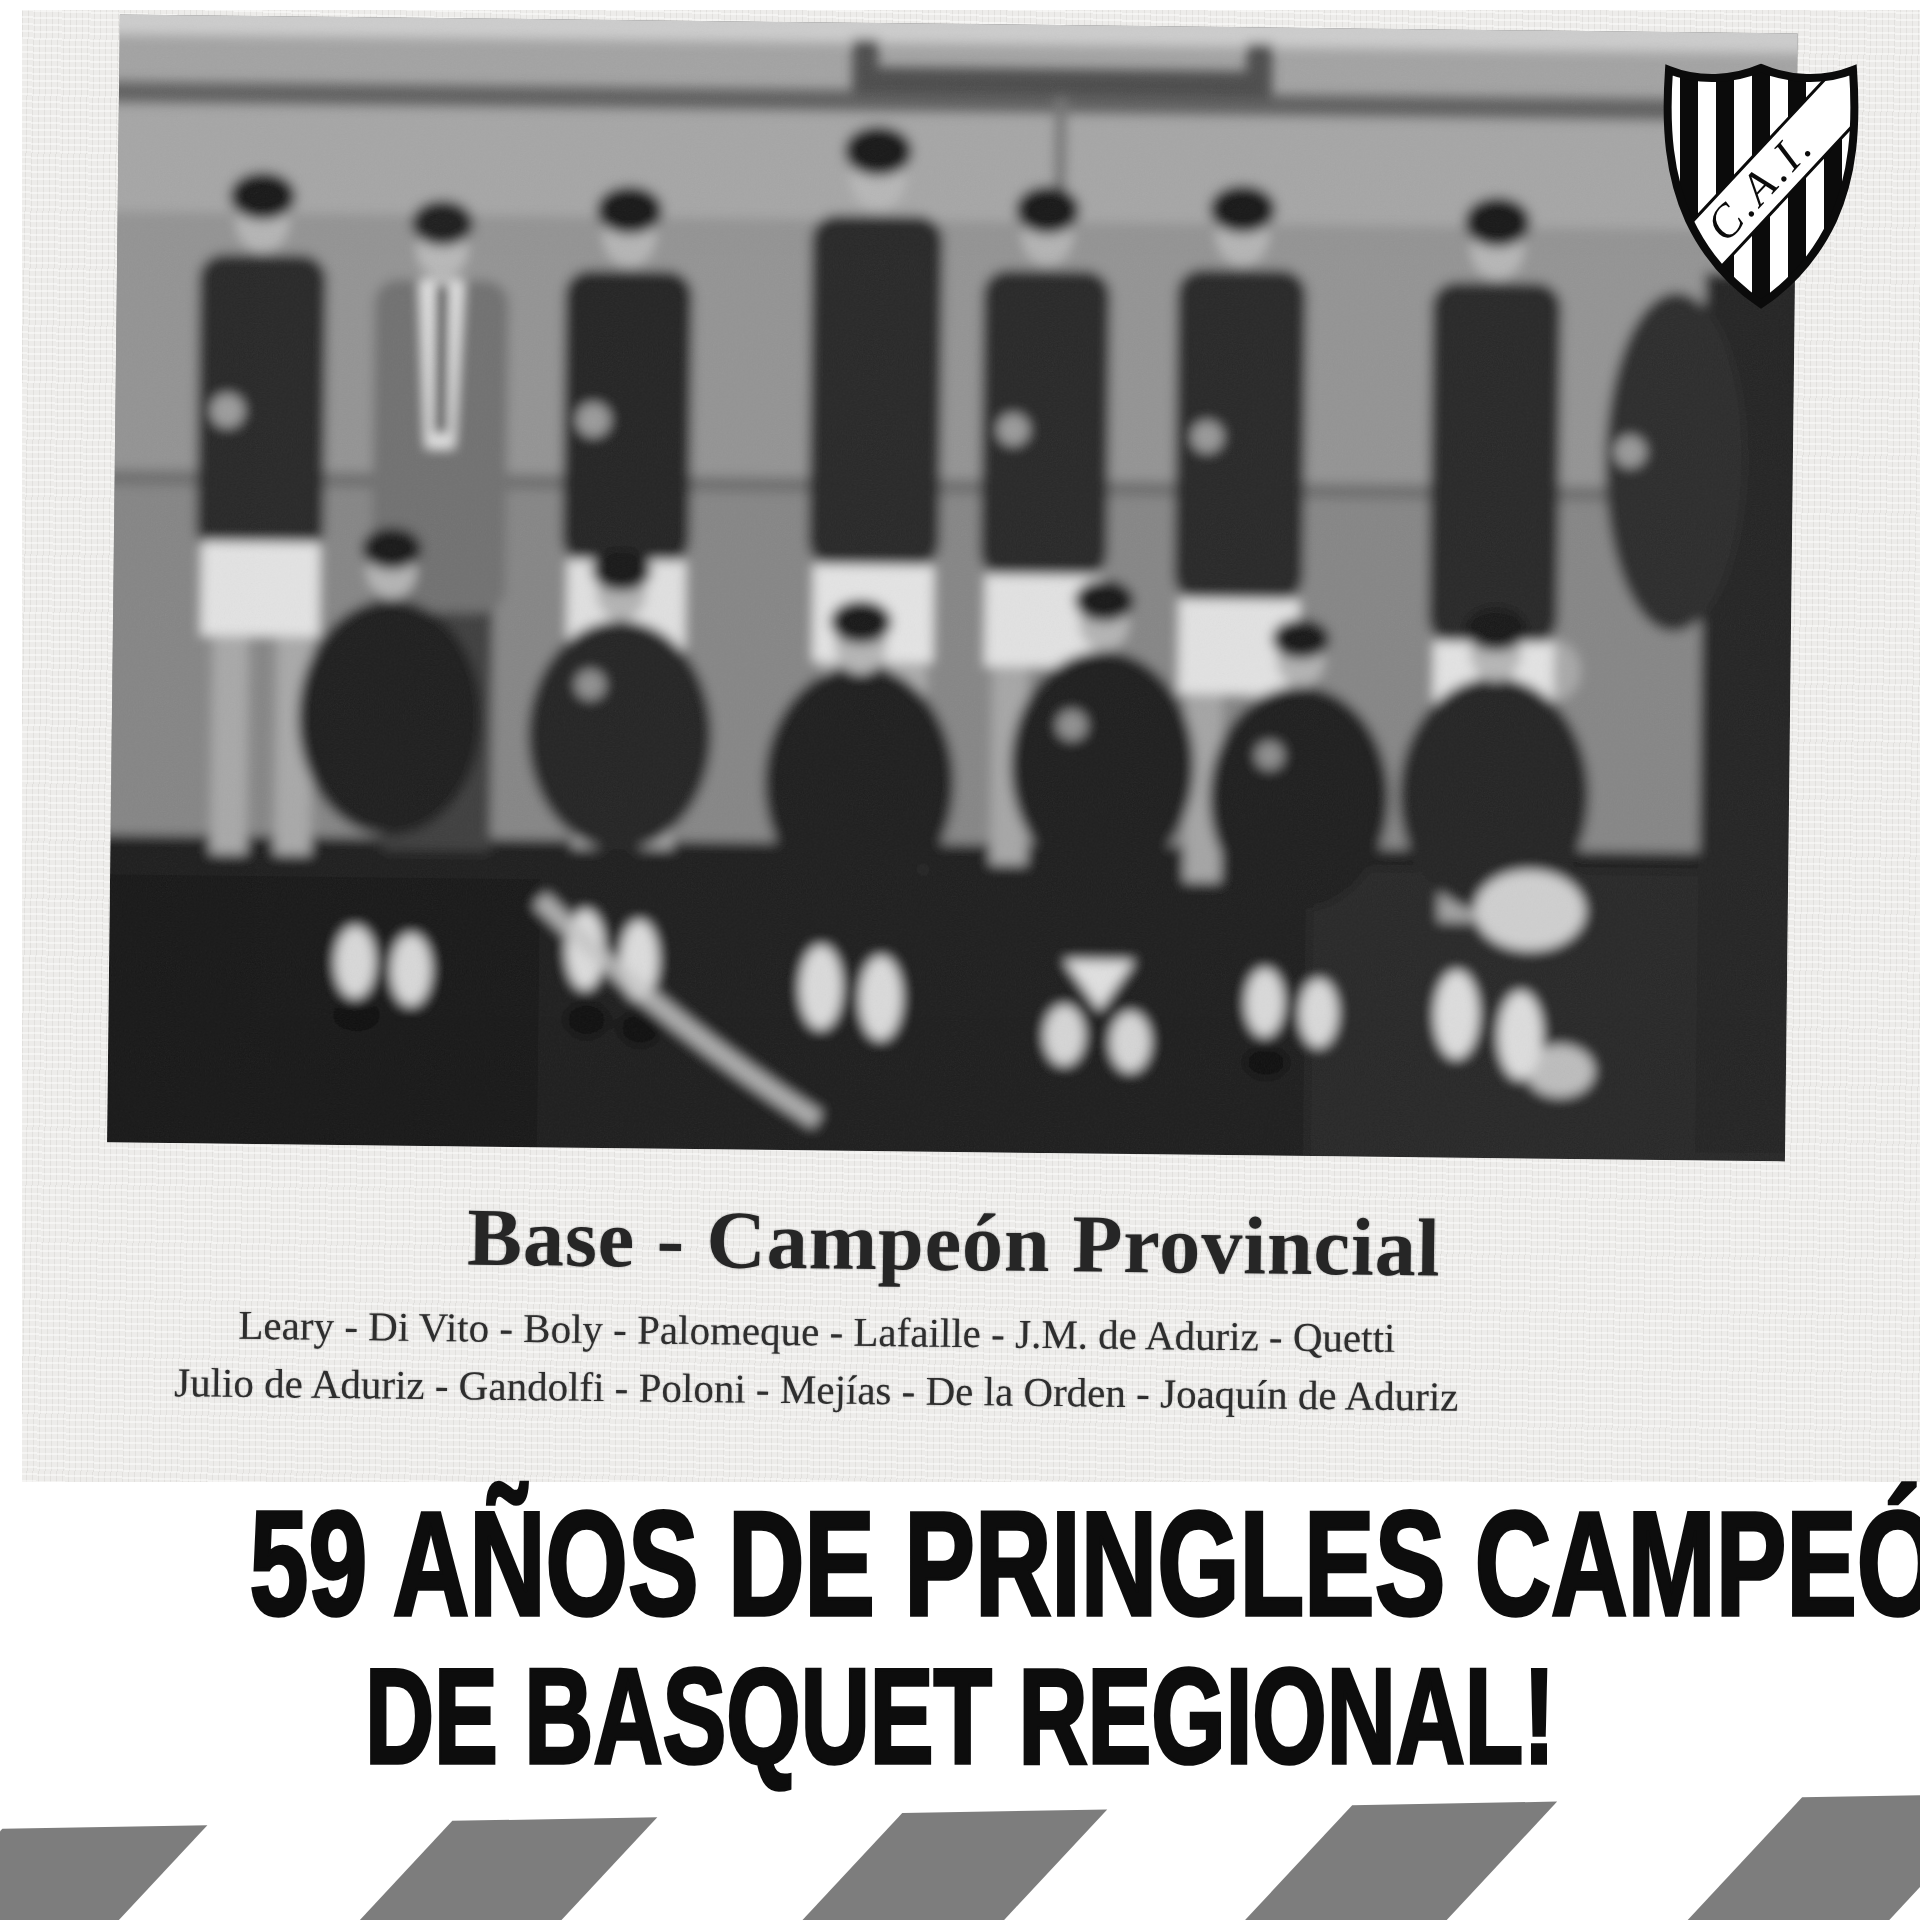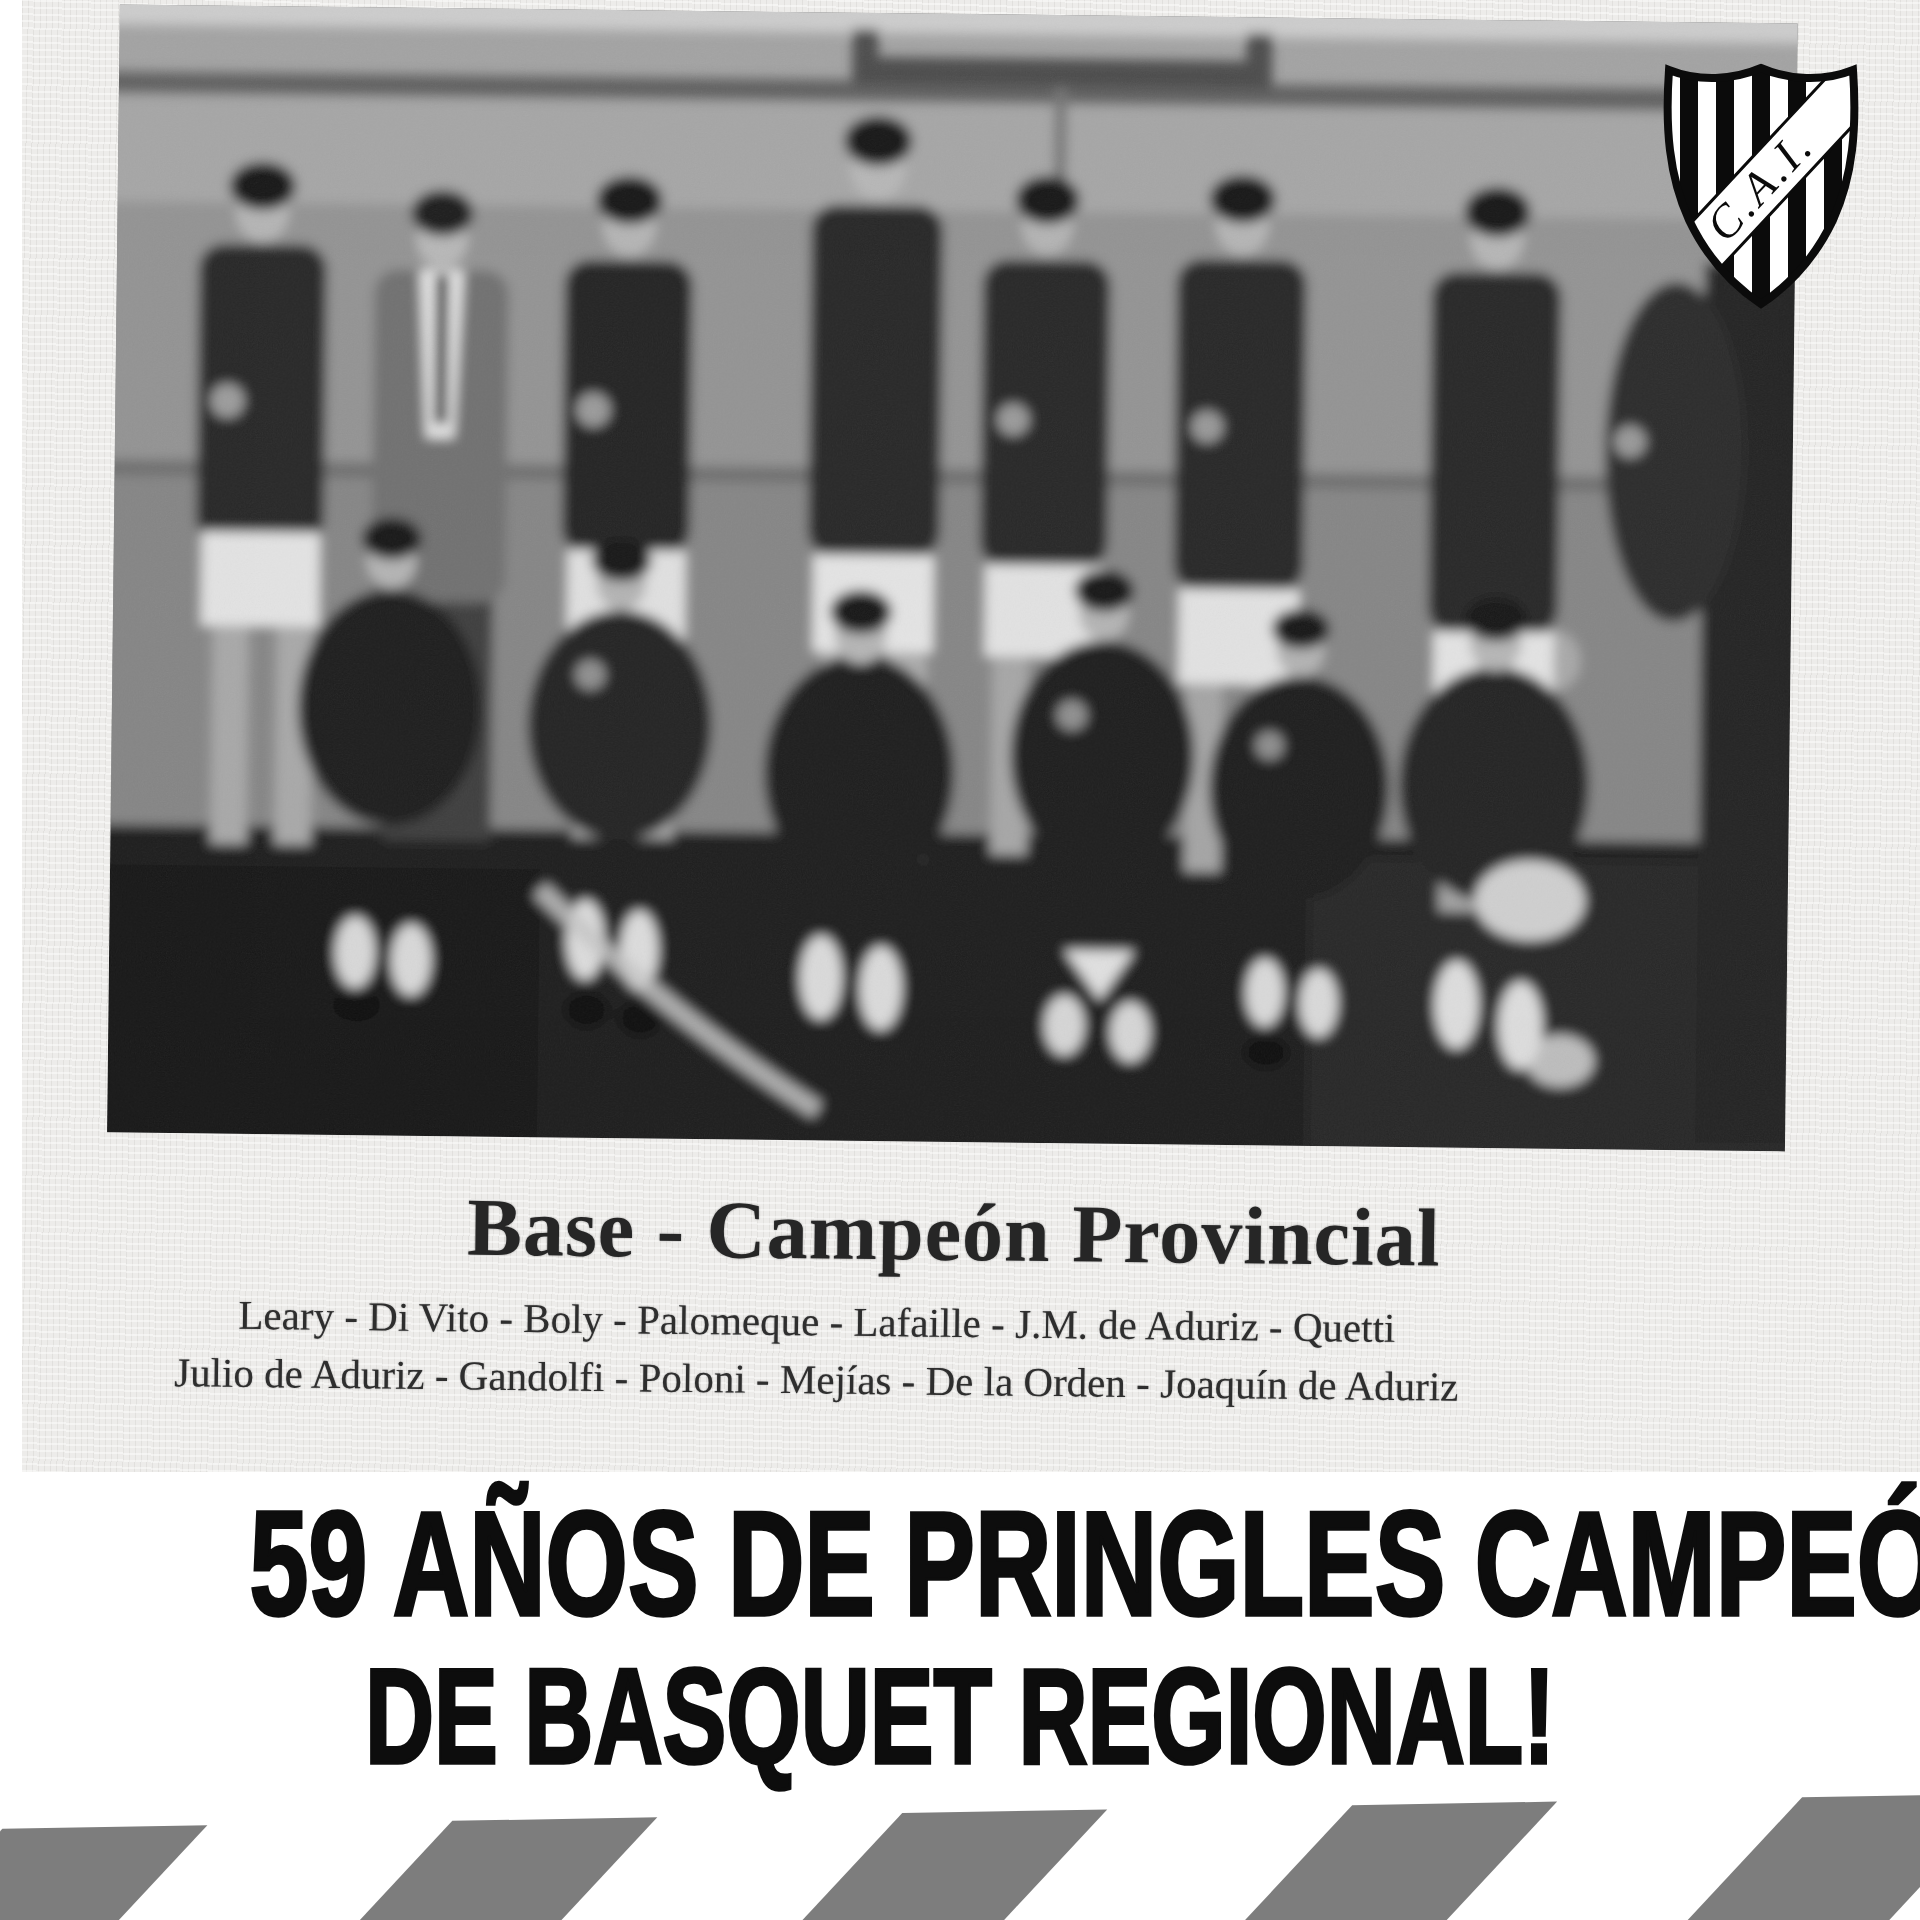--- a/index.html
+++ b/index.html
@@ -1,20 +1,20 @@
 <!DOCTYPE html>
 <html><head>
 <meta charset="utf-8">
 <style>
   html,body{margin:0;padding:0;background:#ffffff;}
   .canvas{position:relative;width:1920px;height:1920px;overflow:hidden;
           background:#ffffff;font-family:"Liberation Sans",sans-serif;}
 
   
-  .scan{position:absolute;left:22px;top:0;width:1898px;height:1472px;
+  .scan{position:absolute;left:22px;top:10px;width:1898px;height:1472px;
         background-color:#edecea;
         background-image:
           repeating-linear-gradient(2deg, rgba(255,255,255,.45) 0 2px, rgba(255,255,255,0) 2px 7px),
           repeating-linear-gradient(91deg, rgba(170,168,162,.18) 0 1px, rgba(170,168,162,0) 1px 6px);}
   .scan-inner{position:absolute;left:-22px;top:0;width:1920px;height:1472px;
               transform:rotate(0.65deg);transform-origin:960px 700px;}
 
   .photo{position:absolute;left:112px;top:14px;width:1678px;height:1128px;
          background:#8f8f8f;overflow:hidden;}
   .photo svg{display:block;}

